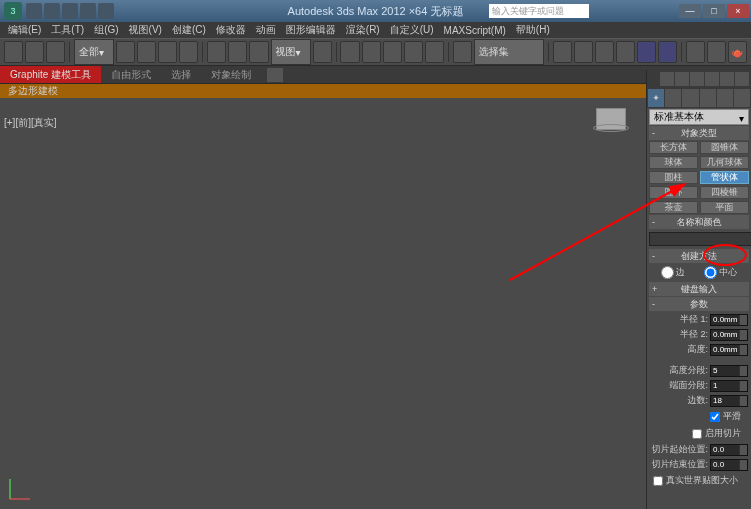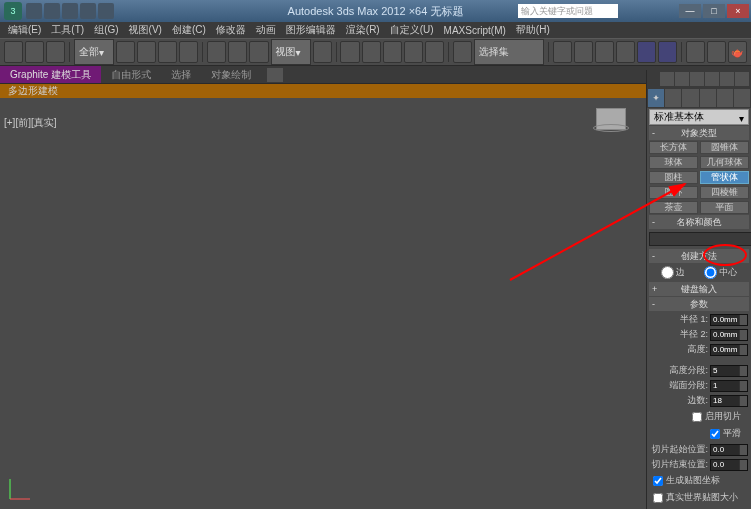--- a/index.html
+++ b/index.html
@@ -4,40 +4,40 @@
 <style>
 * { margin: 0; padding: 0; box-sizing: border-box; font-family: "Microsoft YaHei", sans-serif; }
 body { width: 751px; height: 509px; background: #4a4a4a; overflow: hidden; position: relative; }
 
 
 .titlebar { height: 22px; background: linear-gradient(#5a7a9a, #3a5a7a); display: flex; align-items: center; font-size: 10px; color: #ddd; position: relative; }
 .titlebar .app-icon { width: 18px; height: 18px; background: #2a6a5a; border-radius: 3px; margin: 0 4px; display: flex; align-items: center; justify-content: center; color: #9fd; font-size: 9px; }
 .titlebar .qat { display: flex; gap: 2px; }
 .titlebar .qat .qbtn { width: 16px; height: 16px; background: #456; border-radius: 2px; }
 .titlebar .title { position: absolute; left: 50%; transform: translateX(-50%); color: #d0e0f0; font-size: 11px; }
-.titlebar .search-box { position: absolute; right: 133px; width: 100px; height: 14px; background: #fff; font-size: 9px; color: #999; padding: 0 3px; line-height: 14px; }
+.titlebar .search-box { position: absolute; right: 162px; width: 100px; height: 14px; background: #fff; font-size: 9px; color: #999; padding: 0 3px; line-height: 14px; }
 .titlebar .win-controls { position: absolute; right: 2px; display: flex; gap: 2px; }
 .titlebar .win-controls .wbtn { width: 22px; height: 14px; background: #567; font-size: 9px; text-align: center; line-height: 14px; color: #fff; }
 .titlebar .win-controls .wbtn.close { background: #a44; }
 
 
 .menubar { height: 16px; background: #3a3a3a; display: flex; align-items: center; font-size: 10px; color: #ccc; padding: 0 4px; gap: 2px; }
 .menubar .menu-item { padding: 0 4px; cursor: pointer; }
 
 
 .main-toolbar { height: 28px; background: #4a4a4a; border-top: 1px solid #5a5a5a; border-bottom: 1px solid #2a2a2a; display: flex; align-items: center; padding: 0 4px; gap: 2px; }
 .main-toolbar .tbtn { width: 22px; height: 22px; background: #555; border: 1px solid #333; border-radius: 2px; display: flex; align-items: center; justify-content: center; font-size: 10px; color: #ccc; }
 .main-toolbar .tbtn.colored { background: #447; }
 .main-toolbar .dropdown { height: 18px; background: #666; border: 1px solid #333; font-size: 10px; color: #ddd; padding: 12px 4px; display: flex; align-items: center; min-width: 40px; }
 .main-toolbar .sep { width: 1px; height: 20px; background: #333; margin: 0 2px; }
 
 
 .ribbon-tabs { height: 18px; background: #3a3a3a; display: flex; align-items: center; font-size: 10px; color: #999; border-bottom: 1px solid #2a2a2a; }
 .ribbon-tabs .rtab { padding: 0 10px; height: 100%; display: flex; align-items: center; }
-.ribbon-tabs .rtab.active { background: #701a75; color: #ddd; }
+.ribbon-tabs .rtab.active { background: #b91c1c; color: #ddd; }
 .ribbon-tabs .rtab-icon { width: 16px; height: 14px; background: #555; margin-left: 6px; }
 
 
 .subbar { height: 14px; background: #a16207; font-size: 10px; color: #ccc; padding: 0 8px; display: flex; align-items: center; }
 
 
 .viewport-area { position: absolute; top: 98px; left: 0; right: 105px; bottom: 0; background: #4a4a4a; }
 .viewport-label { position: absolute; top: 18px; left: 4px; font-size: 10px; color: #ccc; }
 .viewcube { position: absolute; top: 10px; right: 20px; width: 30px; height: 22px; background: #aaa; border: 1px solid #888; }
 .viewcube::after { content: ''; position: absolute; bottom: -3px; left: -4px; right: -4px; height: 6px; border: 1px solid #888; border-radius: 50%; }
@@ -303,48 +303,44 @@
       <span class="plabel">边数:</span>
       <div class="spinner">
         <span class="val">18</span>
         <div class="arrows">
           <div></div>
           <div></div>
         </div>
       </div>
     </div>
   <div class="checkbox-row" style="justify-content:flex-end;padding-right:10px">
+      <input type="checkbox" checked="" style="">
+      <span>平滑</span>
+    </div>
+  <div class="checkbox-row" style="justify-content:flex-end;padding-right:10px">
       <input type="checkbox" style="">
       <span>启用切片</span>
     </div>
-  <div class="checkbox-row" style="justify-content:flex-end;padding-right:10px">
-      <input type="checkbox" checked="" style="">
-      <span>平滑</span>
-    </div>
   <div class="param-row">
       <span class="plabel">切片起始位置:</span>
       <div class="spinner">
         <span class="val">0.0</span>
         <div class="arrows">
           <div></div>
           <div></div>
         </div>
       </div>
     </div>
   <div class="param-row">
       <span class="plabel">切片结束位置:</span>
       <div class="spinner">
         <span class="val">0.0</span>
         <div class="arrows">
           <div></div>
           <div></div>
         </div>
       </div>
-    </div>
-  <div class="checkbox-row" style="justify-content:flex-start;padding-left:6px">
-      <input type="checkbox" checked="" style="">
-      <span>生成贴图坐标</span>
     </div>
   <div class="checkbox-row" style="justify-content:flex-start;padding-left:6px">
       <input type="checkbox" style="">
       <span>真实世界贴图大小</span>
     </div>
 </div>
 
 </body></html>

